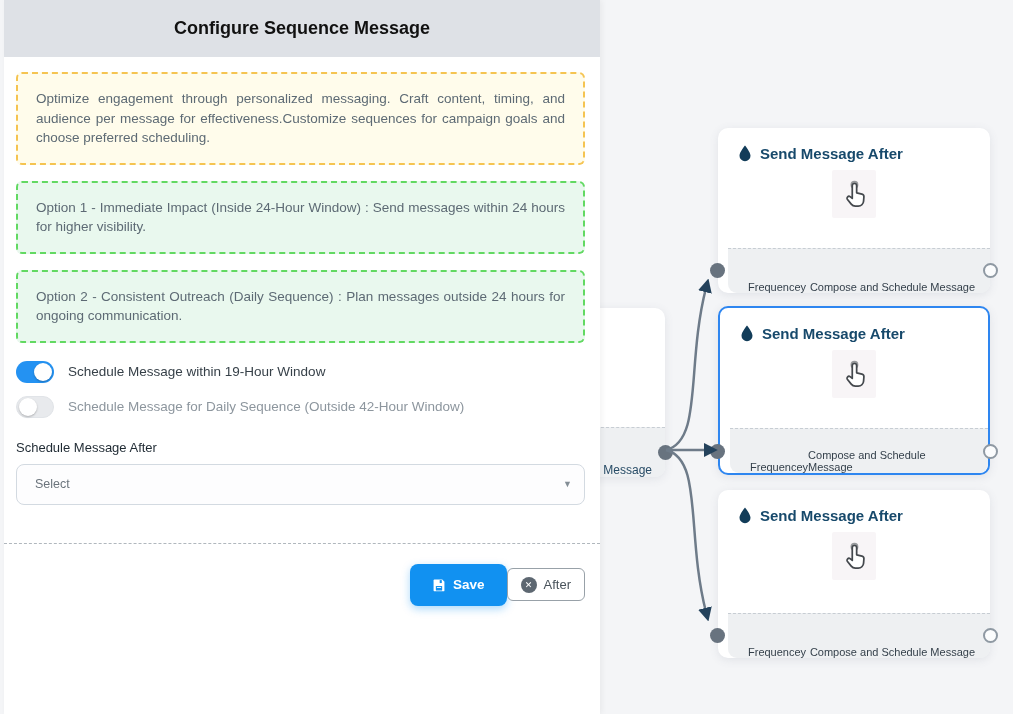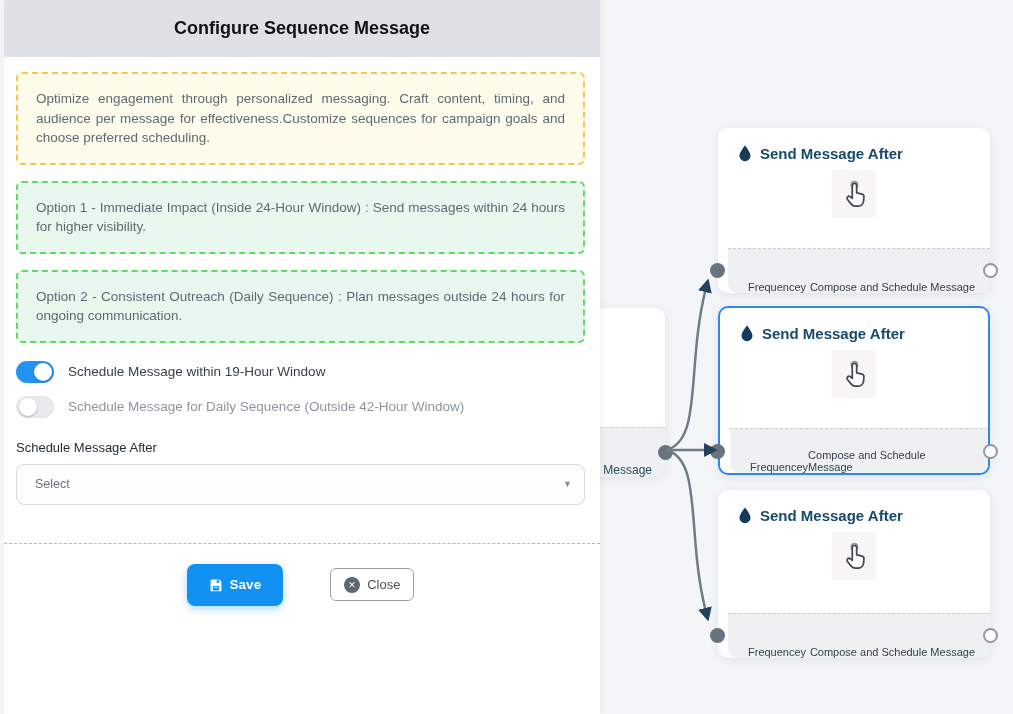--- a/index.html
+++ b/index.html
@@ -72,21 +72,21 @@
   .field-label { margin:22px 12px 0; font-size:13px; color:#1f2a33; }
   .select-box { margin:9px 15px 0 12px; height:41px; border:1px solid #d3dae1;
     border-radius:8px; background:#fdfdfe; display:flex; align-items:center;
     justify-content:space-between; padding:0 12px 0 18px; cursor:pointer; }
   .select-value { font-size:12.5px; color:#6b747c; }
   .select-caret { font-size:9px; color:#848e96; }
 
   .divider { margin-top:38px; border-top:1px dashed #b0b7bd; }
 
   .btn-row { margin:20px 15px 0 12px; display:flex; align-items:center;
-    justify-content:center; height:42px;gap:47px; }
+    justify-content:flex-end; height:42px; }
   .btn-save { display:flex; align-items:center; gap:7px; background:#1191f1;
     color:#fff; font-weight:bold; font-size:13.5px; border:none; height:42px;
     padding:0 22px; border-radius:8px; cursor:pointer;
     box-shadow:0 3px 8px rgba(17,145,241,.35); }
   .btn-close { display:flex; align-items:center; gap:7px; background:#fff;
     color:#49535b; font-size:13px; border:1px solid #98a1a8; height:33px;
     padding:0 13px; border-radius:6px; cursor:pointer; }
   .close-circle { width:16px; height:16px; border-radius:50%; background:#5d6771;
     color:#fff; font-size:9px; line-height:16px; text-align:center; display:inline-block; }
 </style>
@@ -212,16 +212,16 @@
       <svg width="14" height="14" viewBox="0 0 16 16">
         <path d="M2.8 1.8h8.9L14.2 4.3v9.9c0 .6-.5 1-1 1H2.8c-.6 0-1-.5-1-1V2.8c0-.6.4-1 1-1Z" fill="#fff"></path>
         <rect x="8.8" y="2.4" width="2.4" height="3.4" fill="#1191f1"></rect>
         <rect x="4.4" y="9" width="7.2" height="5.2" rx="0.6" fill="#1191f1"></rect>
         <rect x="5.6" y="10.4" width="4.8" height="1" fill="#fff"></rect>
       </svg>
       <span>Save</span>
     </button>
     <button class="btn-close">
       <span class="close-circle">✕</span>
-      <span>Close</span>
+      <span>After</span>
     </button>
   </div>
 </div>
 
 </body></html>

